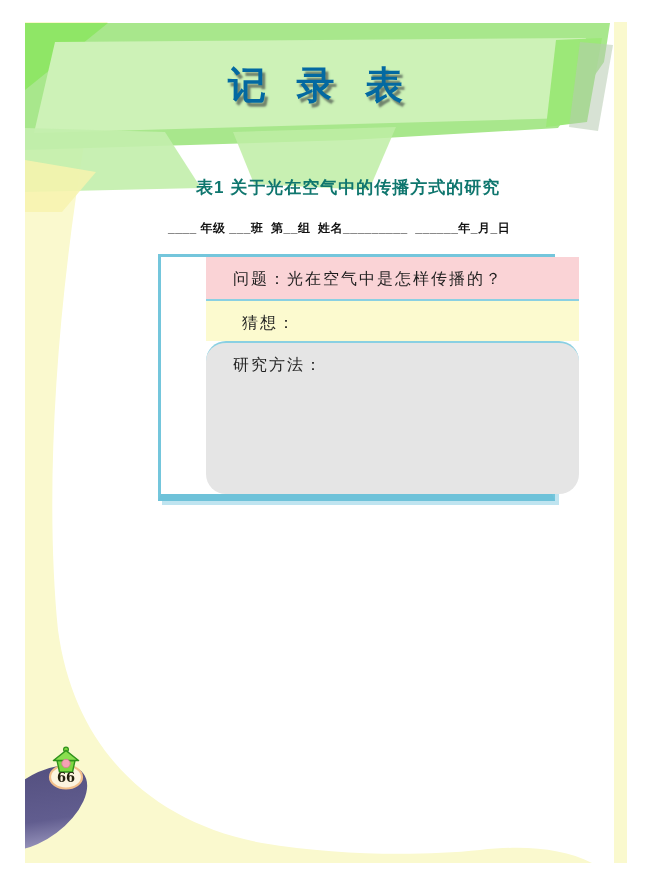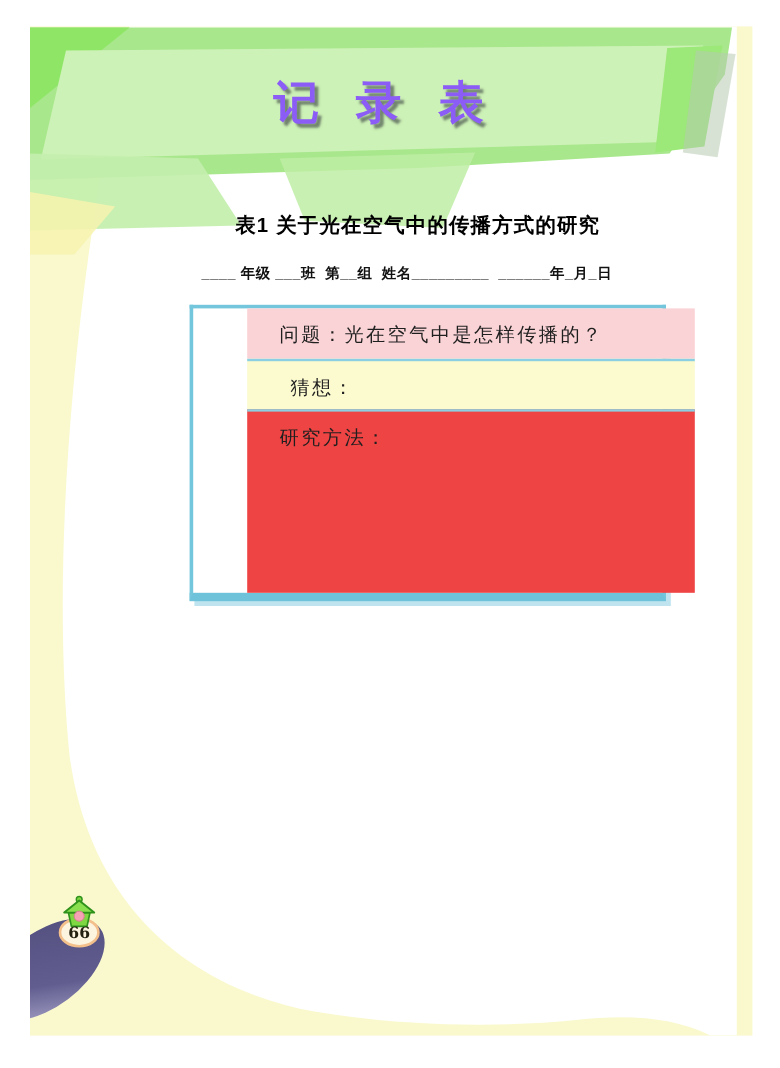--- a/index.html
+++ b/index.html
@@ -7,27 +7,27 @@
     position:relative;width:650px;height:890px;background:#ffffff;
     overflow:hidden;font-family:"Liberation Sans",sans-serif;
   }
   .page-bg{
     position:absolute;left:25px;top:22px;width:602px;height:841px;
     background:#faf9ce;
   }
   #bg-art{position:absolute;left:0;top:0;}
   .banner-title{
     position:absolute;left:228px;top:60px;
-    font-size:38px;font-weight:bold;color:#8b5cf6;
+    font-size:38px;font-weight:bold;color:#0369a1;
     letter-spacing:10px;white-space:pre;
     text-shadow:3px 4px 2px rgba(95,110,95,0.85);
   }
   .subtitle{
     position:absolute;left:196px;top:176px;
-    font-size:17px;font-weight:bold;color:#000000;letter-spacing:1px;
+    font-size:17px;font-weight:bold;color:#0f766e;letter-spacing:1px;
     white-space:pre;
   }
   .meta-line{
     position:absolute;left:168px;top:220px;
     font-size:12px;font-weight:bold;color:#111;white-space:pre;
     letter-spacing:0.5px;
   }
   .record-table{
     position:absolute;left:158px;top:254px;width:391px;
     border:3px solid #74c6dc;border-bottom:7px solid #6ec2d9;
@@ -37,21 +37,21 @@
   .t-row{
     box-sizing:border-box;width:373px;
     padding:12px 10px 0 27px;
     font-size:16px;font-weight:normal;color:#1f1f1f;letter-spacing:2px;
     white-space:pre;
     margin-left:45px;
   }
   .t-row + .t-row{border-top:2px solid #8ad0e2;}
   .row-question{height:42px;background:#fad3d6;}
   .row-guess{height:42px;background:#fcfacf;padding-left:36px;}
-  .row-method{height:153px;background:#ef4444;}
+  .row-method{height:153px;background:#e5e5e5;border-radius:20px;}
   .row-observe{height:134px;background:#d9ebdf;}
   .row-conclusion{height:138px;background:#fcfad6;}
   .pg-num{
     font-family:"DejaVu Serif",serif;font-size:13px;font-weight:bold;
     fill:#24200f;
   }
 </style>
 </head>
 <body>
 

